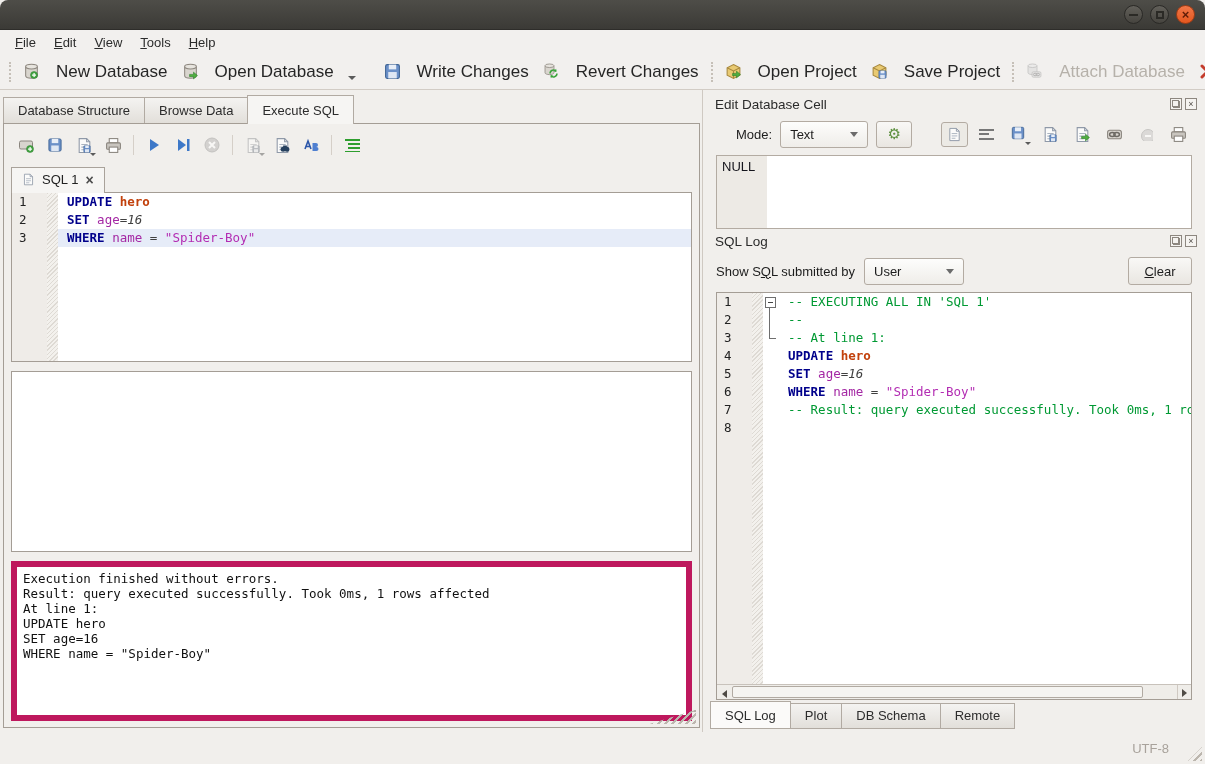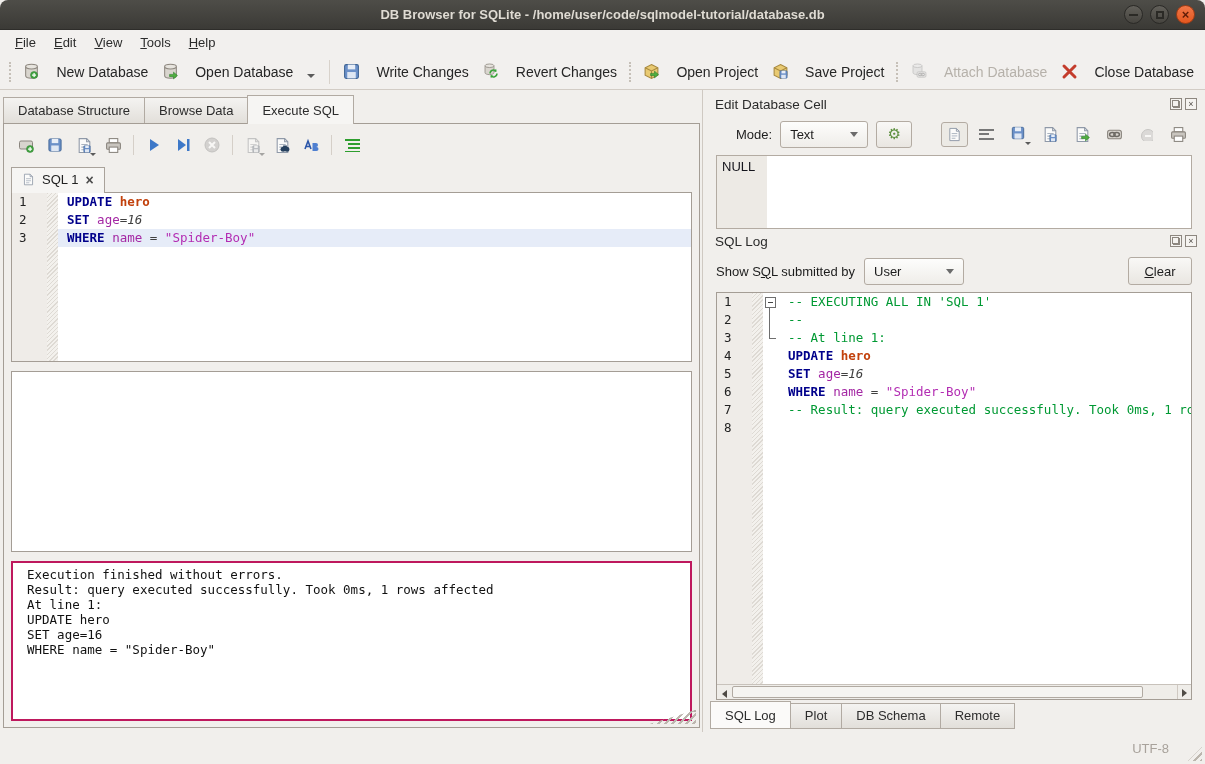--- a/index.html
+++ b/index.html
@@ -18,21 +18,21 @@
 
   
   .menubar { height:24px; flex:0 0 24px; background:#f2f0ee; display:flex; align-items:center; padding-left:6px; }
   .menu-item { display:inline-block; padding:3px 9px; font-size:13px; color:#2c2c2c; }
   .menu-item::first-letter { text-decoration:underline; }
 
   
   .toolbar { height:36px; flex:0 0 36px; background:#f2f0ee; border-bottom:1px solid #d2ccc5; display:flex; align-items:center; padding:0 4px; }
   .thandle { width:5px; height:20px; border-left:2px dotted #c6c0b8; margin:0 5px; }
   .tsep { width:1px; height:24px; background:#d8d2cb; margin:0 7px; }
-  .tbtn { display:flex; align-items:center; gap:16px; padding:4px 7px; font-size:14px; color:#262626; white-space:nowrap; border-radius:3px; }
+  .tbtn { display:flex; align-items:center; gap:16px; padding:4px 7px; font-size:17px; color:#262626; white-space:nowrap; border-radius:3px; }
   .tbtn.disabled { color:#b6b1aa; }
   .tbtn.disabled svg { opacity:.45; filter:grayscale(1); }
   .ic { width:17px; height:17px; display:block; }
   .caret-down { width:0; height:0; border-left:4px solid transparent; border-right:4px solid transparent; border-top:4px solid #5b5b5b; align-self:flex-end; margin:0 0 2px -2px; }
 
   
   .main { flex:1; display:flex; min-height:0; }
 
   
   .left { width:702px; flex:0 0 702px; display:flex; flex-direction:column; min-height:0; padding-top:4px; }
@@ -73,21 +73,21 @@
   .cfold.start::before { content:''; position:absolute; left:2px; top:4px; width:9px; height:9px; border:1px solid #6e6e6e;
       background:linear-gradient(#444,#444) center/5px 1px no-repeat #fff; }
   .cfold.start::after { content:''; position:absolute; left:6px; top:15px; bottom:0; border-left:1px solid #6e6e6e; }
   .cfold.mid::before { content:''; position:absolute; left:6px; top:0; bottom:0; border-left:1px solid #6e6e6e; }
   .cfold.end::before { content:''; position:absolute; left:6px; top:0; height:9px; width:6px; border-left:1px solid #6e6e6e; border-bottom:1px solid #6e6e6e; }
 
   .vsplit { height:9px; flex:0 0 9px; display:flex; align-items:center; justify-content:center; }
   .vsplit .grip { width:46px; border-top:2px dotted #b3ada5; }
 
   .results { flex:1; border:1px solid #a49d95; background:#fff; min-height:0; }
-  .message { height:160px; flex:0 0 160px; border:2px solid #be185d; background:#fff; padding:4px 14px;
+  .message { height:160px; flex:0 0 160px; border:6px solid #be185d; background:#fff; padding:4px 6px;
       font-family:"DejaVu Sans Mono", monospace; font-size:12.5px; line-height:15px; white-space:pre; color:#111; overflow:hidden; }
 
   
   .right { flex:1; border-left:1px solid #cfc9c2; display:flex; flex-direction:column; min-height:0; padding:2px 5px 0 5px; }
   .dock-header { height:24px; flex:0 0 24px; display:flex; align-items:center; font-size:13.5px; color:#2b2b2b; padding:0 3px 0 7px; }
   .dock-icons { margin-left:auto; display:flex; gap:3px; }
   .dicon { width:12px; height:12px; border:1px solid #8d8780; background:#f5f3f0; position:relative; display:flex; align-items:center; justify-content:center; font-size:9px; color:#55514c; line-height:1; }
   .dicon.float::before { content:''; position:absolute; left:2px; top:2px; width:5px; height:5px; border:1px solid #8d8780; }
   .dicon.float::after { content:''; position:absolute; right:2px; bottom:2px; width:5px; height:5px; border:1px solid #8d8780; background:#f5f3f0; }
 
@@ -203,21 +203,20 @@
       <circle cx="5" cy="10" r="4" fill="#27415f"></circle>
         <circle cx="11" cy="10" r="4" fill="#27415f"></circle>
       <rect x="5" y="4" width="6" height="4" fill="#27415f"></rect>
     </symbol>
   </defs>
 </svg>
 
 <div class="window">
 
   <div class="titlebar">
-    <div class="title-text">DB Browser for SQLite - /home/user/code/sqlmodel-tutorial/database.db</div>
     <div class="win-buttons">
       <div class="winbtn">
           <span class="bar"></span>
         </div>
       <div class="winbtn">
           <span class="sq"></span>
         </div>
       <div class="winbtn close">
           <span>×</span>
         </div>

